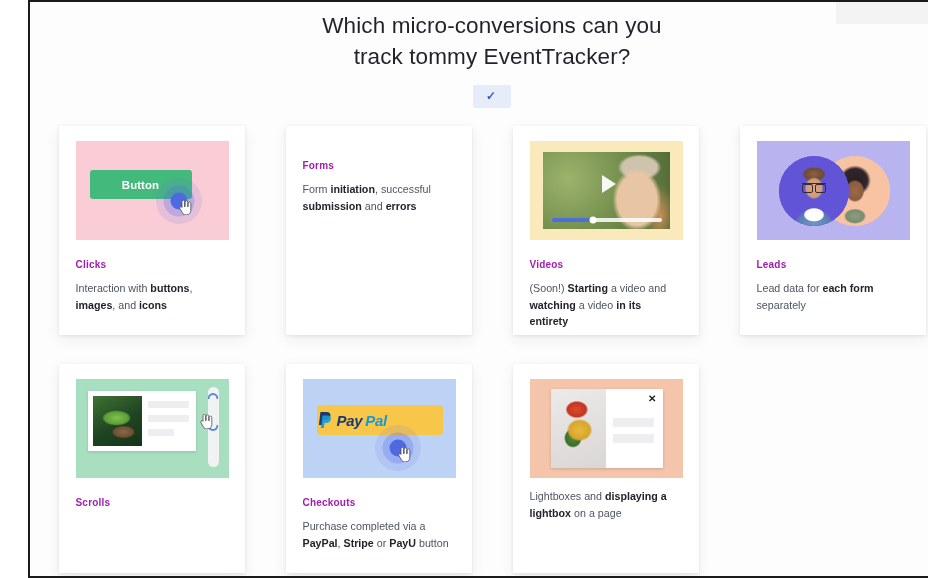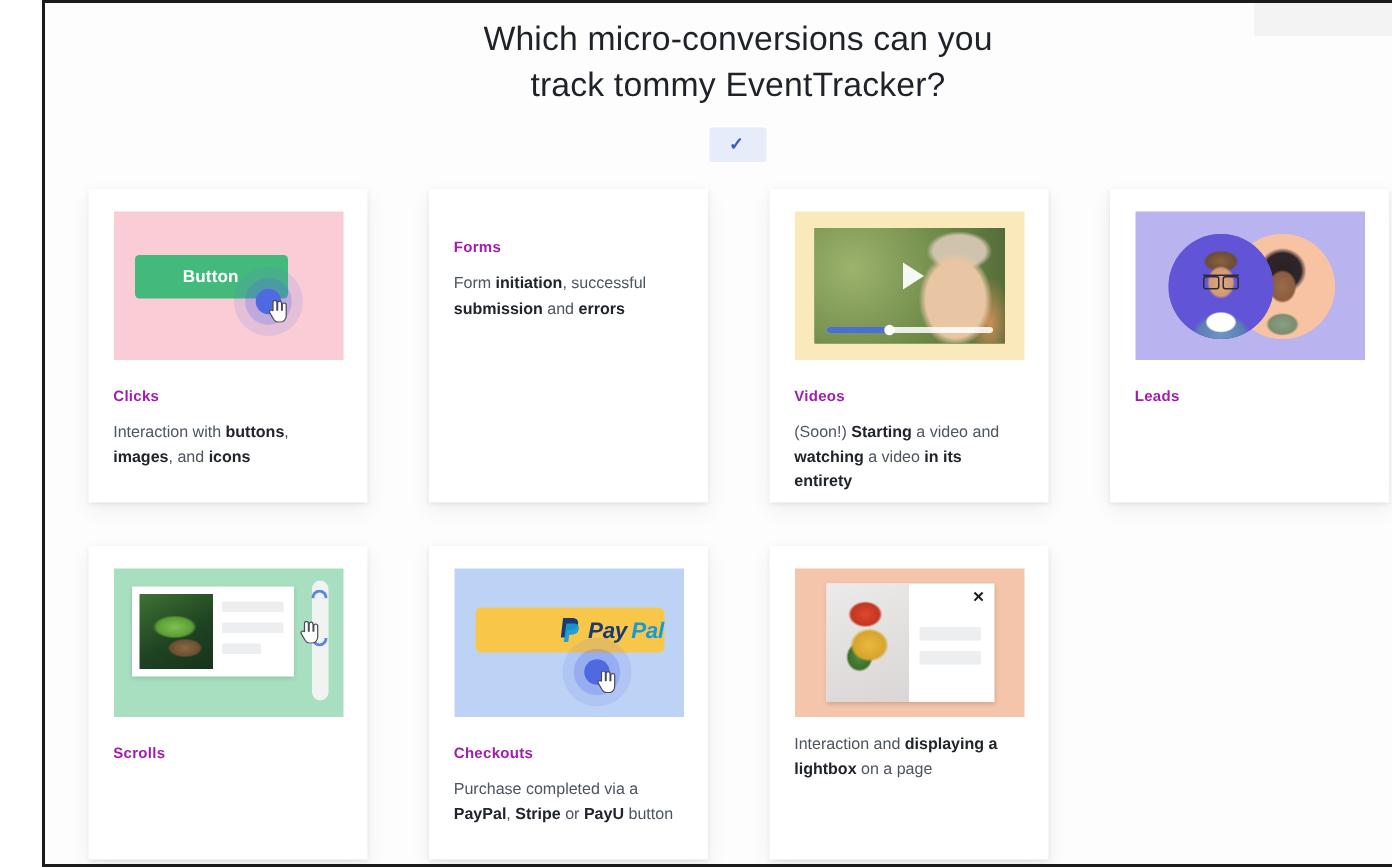--- a/index.html
+++ b/index.html
@@ -301,21 +301,21 @@
   .sb-arrow.down { border-radius: 50%/0 0 100% 100%; border: 2.4px solid #5b86e0; border-top: none; }
 
   
   .bg-checkouts { background: #bdd3f5; }
   .paypal-btn {
     position: absolute;
     left: 14px; top: 26px;
     width: 126px; height: 30px;
     background: #f8c council;
     border-radius: 4px;
-    display: flex; align-items: center; justify-content: flex-end;
+    display: flex; align-items: center; justify-content: flex-start;
     gap: 3px;
   }
   .pp-logo-wrap { display: flex; align-items: center; gap: 3px; }
   .pp-text { font-size: 15px; font-weight: bold; font-style: italic; letter-spacing: -.3px; }
   .pp-pay  { color: #1c3a71; }
   .pp-pal  { color: #169bd7; }
 
   
   .bg-lightboxes { background: #f4c5ab; }
   .lb-modal {
@@ -410,20 +410,21 @@
         <div class="thumb bg-leads" style="background: rgb(185, 180, 239);">
           <div class="avatar av-right">
             <div class="face face-f"></div>
           </div>
           <div class="avatar av-left">
             <div class="face face-m"></div>
             <div class="glasses"></div>
           </div>
         </div>
         <div class="card-title">Leads</div>
+        <div class="card-desc"><span>Lead data for </span><b>each form</b><span> separately</span></div>
       </div>
 
       <div class="card">
         <div class="thumb bg-scrolls" style="background: rgb(168, 223, 192);">
           <div class="scroll-page">
             <div class="scroll-photo"></div>
             <div class="sk-line" style="top:10px;width:41px;height:7px;"></div>
             <div class="sk-line" style="top:24px;width:41px;height:7px;"></div>
             <div class="sk-line" style="top:38px;width:26px;height:7px;"></div>
           </div>
@@ -463,18 +464,18 @@
 
       <div class="card">
         <div class="thumb bg-lightboxes" style="background: rgb(244, 197, 171);">
           <div class="lb-modal">
             <div class="lb-photo"></div>
             <div class="lb-close">✕</div>
             <div class="lb-line" style="top:29px;width:41px;height:9px;"></div>
             <div class="lb-line" style="top:45px;width:41px;height:9px;"></div>
           </div>
         </div>
-        <div class="card-desc"><span>Interaction and </span><b>displaying a lightbox</b><span> on a page</span></div>
+        <div class="card-desc"><span>Lightboxes and </span><b>displaying a lightbox</b><span> on a page</span></div>
       </div>
 
     </div>
   </div>
 </div>
 
 </body></html>

